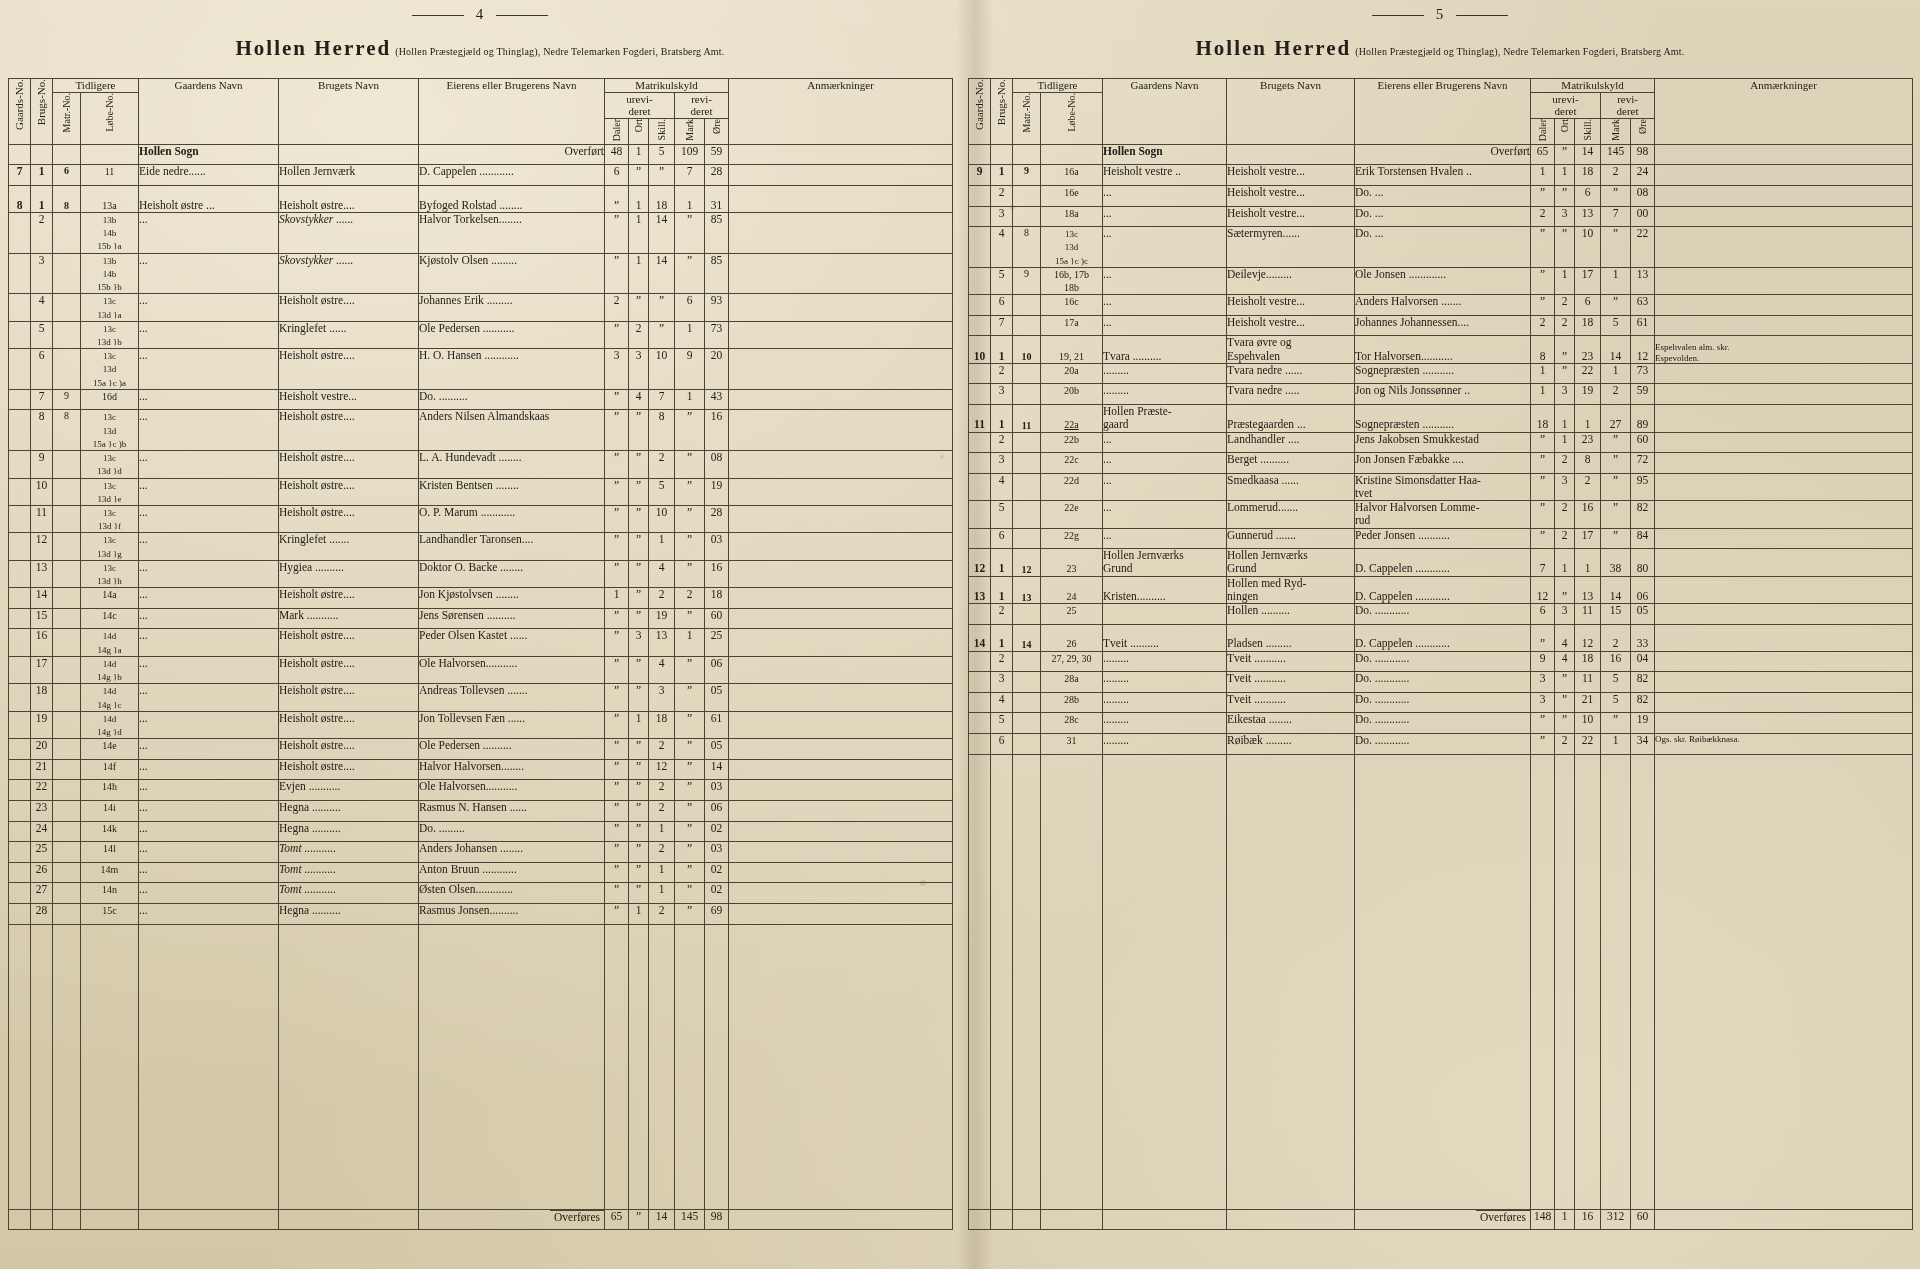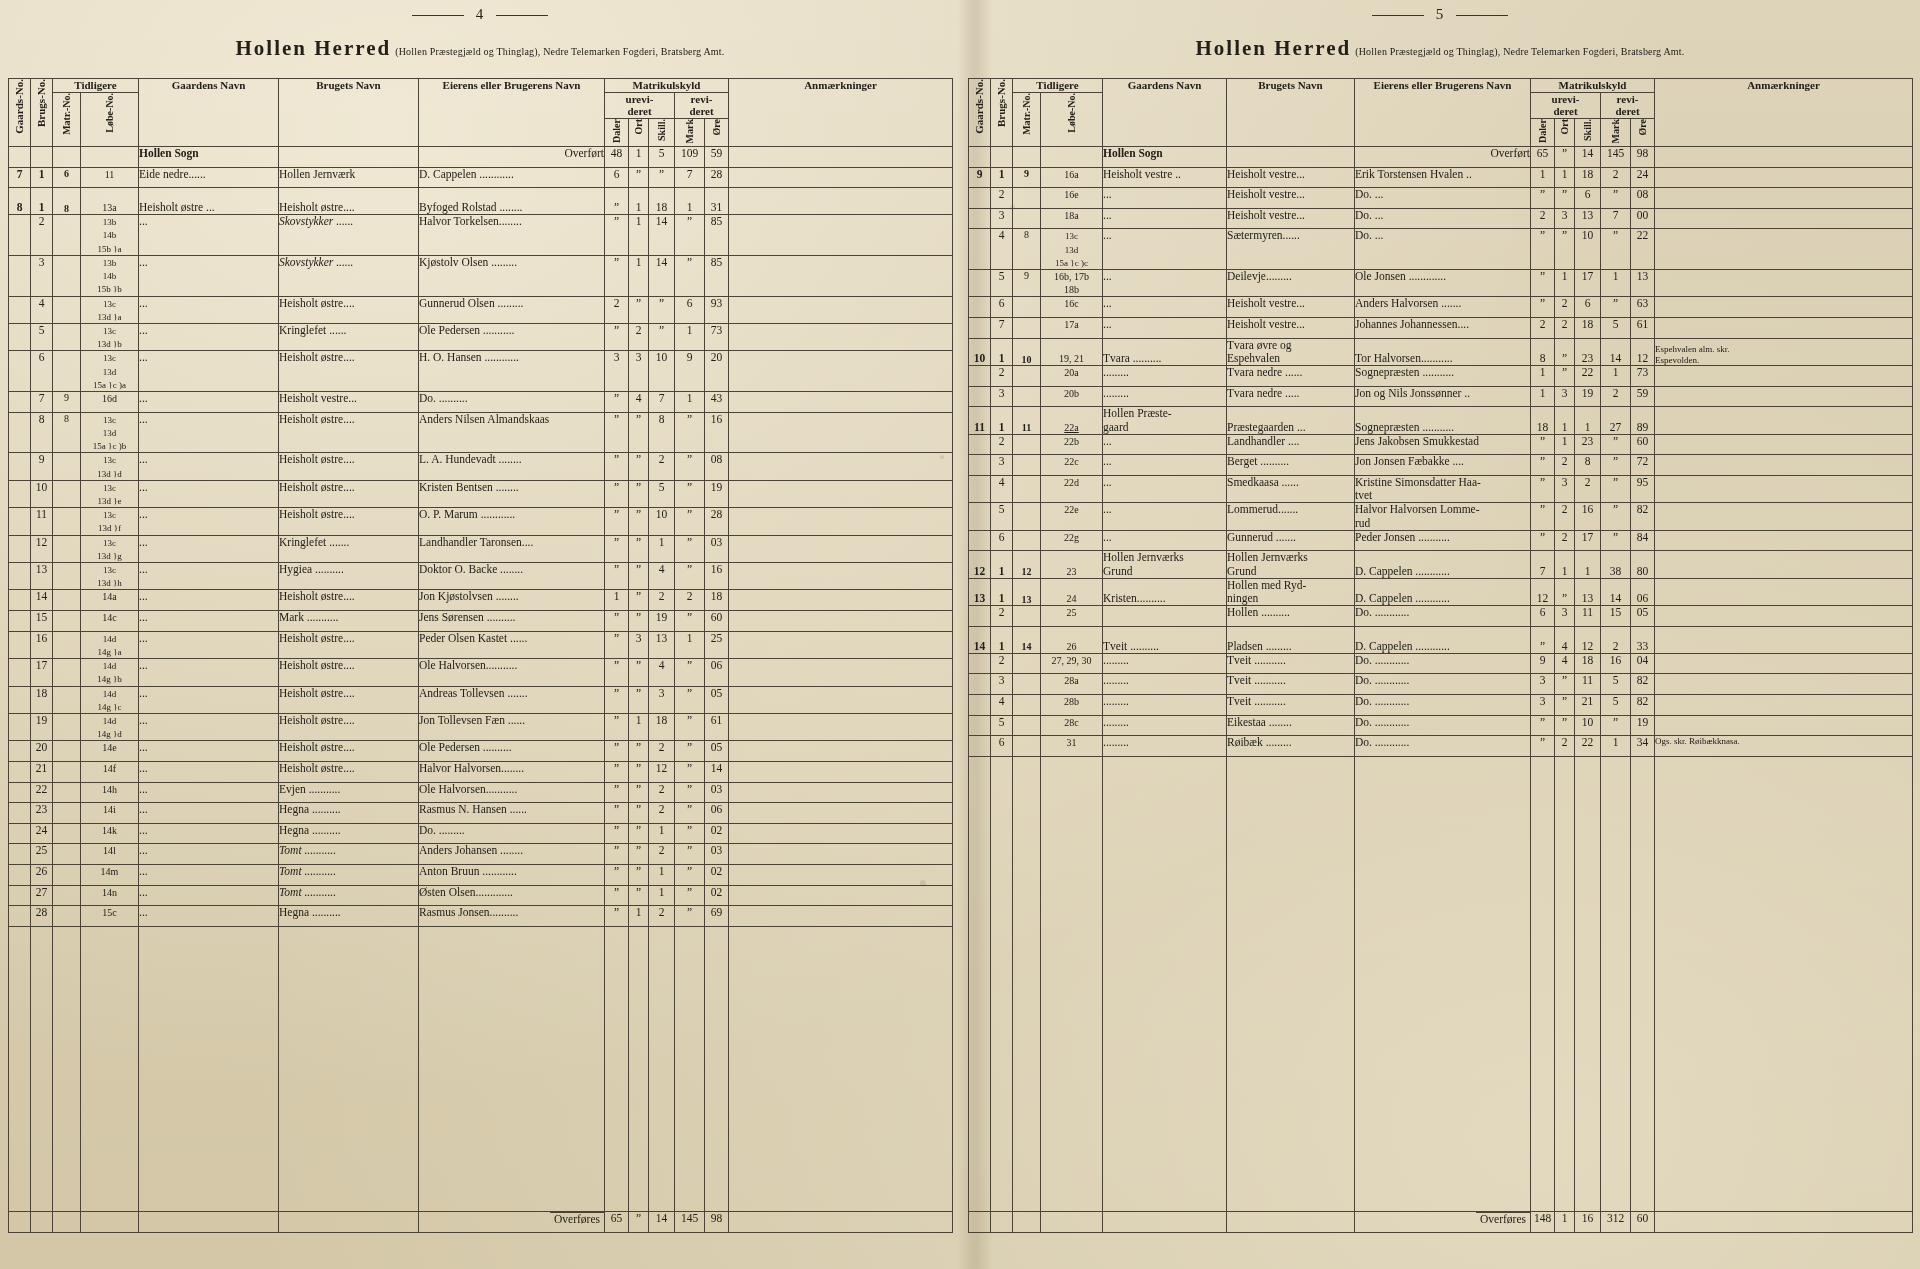--- a/index.html
+++ b/index.html
@@ -51,21 +51,21 @@
     font-size:11.5px;
     table-layout:fixed;
   }
   table.reg td,table.reg th{
     border:1px solid #4a4336;
     padding:0;
     vertical-align:top;
     line-height:1.15;
   }
   thead th{
-    font-weight:bold;
+    font-weight:normal;
     vertical-align:middle;
     font-size:11px;
     padding:2px 1px;
   }
   .vert{
     writing-mode:vertical-rl;
     transform:rotate(180deg);
     white-space:nowrap;
     font-size:11px;
     margin:0 auto;
@@ -223,21 +223,21 @@
             <td class="c">85</td>
             <td class="l tiny"></td>
           </tr>
           <tr>
             <td class="c bold"></td>
             <td class="c">4</td>
             <td class="c smalltxt"></td>
             <td class="c"><span class="tiny">13c<br>13d</span><span class="tiny"> }a</span></td>
             <td class="l r">...</td>
             <td class="l">Heisholt østre....</td>
-            <td class="l">Gunnerud Olsen .........</td>
+            <td class="l">Johannes Erik .........</td>
             <td class="c">2</td>
             <td class="c">”</td>
             <td class="c">”</td>
             <td class="c">6</td>
             <td class="c">93</td>
             <td class="l tiny"></td>
           </tr>
           <tr>
             <td class="c bold"></td>
             <td class="c">5</td>

